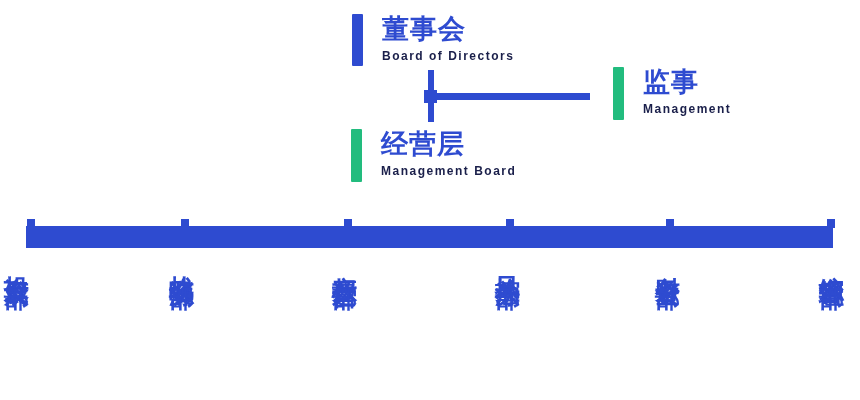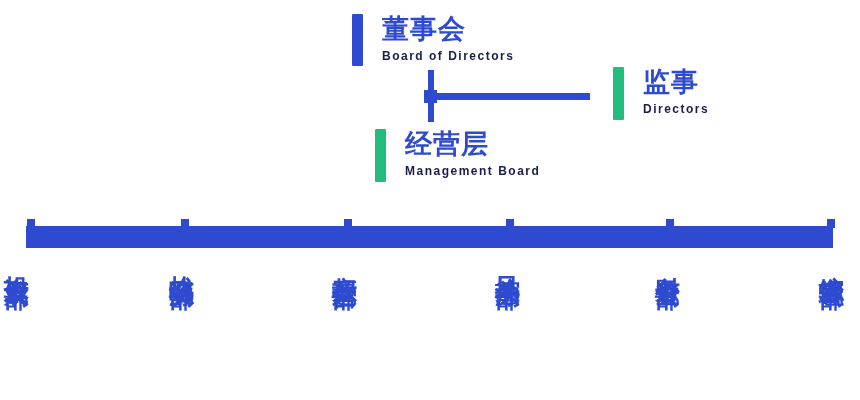--- a/index.html
+++ b/index.html
@@ -54,21 +54,21 @@
     letter-spacing: 1.5px;
     white-space: nowrap;
     margin-top: 1px;
   }
 
   
   #block-board      { left: 352px; top: 14px; }
   #block-board .title-marker      { height: 52px; }
   #block-supervisor { left: 613px; top: 67px; }
   #block-supervisor .title-marker { height: 53px; }
-  #block-management { left: 375px; top: 129px; }
+  #block-management { left: 351px; top: 129px; }
   #block-management .title-marker { height: 53px; }
 
   
   .connector-v {
     position: absolute;
     left: 428px;
     top: 70px;
     width: 6px;
     height: 52px;
     background: #2E4BD0;
@@ -133,21 +133,21 @@
     <div class="title-texts">
       <div class="title-cn">董事会</div>
       <div class="title-en">Board of Directors</div>
     </div>
   </div>
 
   <div class="title-block" id="block-supervisor">
     <div class="title-marker green"></div>
     <div class="title-texts">
       <div class="title-cn">监事</div>
-      <div class="title-en">Directors</div>
+      <div class="title-en">Management</div>
     </div>
   </div>
 
   <div class="title-block" id="block-management">
     <div class="title-marker green"></div>
     <div class="title-texts">
       <div class="title-cn">经营层</div>
       <div class="title-en">Management Board</div>
     </div>
   </div>

